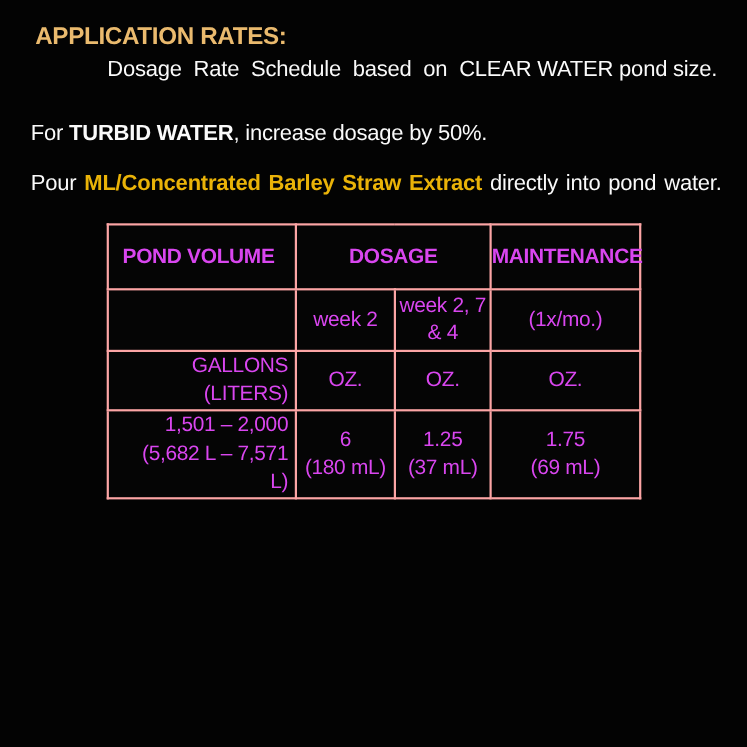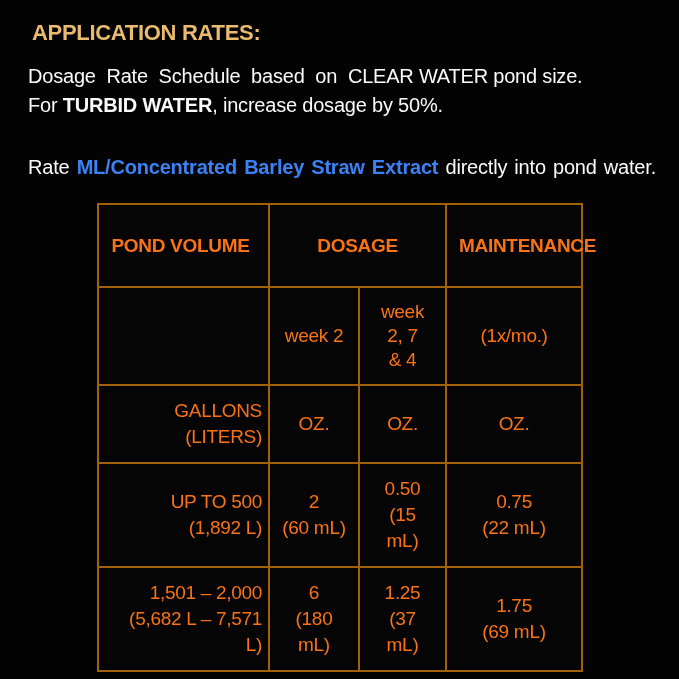--- a/index.html
+++ b/index.html
@@ -5,56 +5,56 @@
   html,body{margin:0;padding:0;background:#000;}
   .canvas{
     position:relative;width:679px;height:679px;background:#030303;
     font-family:"Liberation Sans",sans-serif;color:#f8f8f8;overflow:hidden;
   }
   .heading{
     position:absolute;left:32px;top:20px;margin:0;
     font-size:22px;font-weight:bold;color:#EABA6E;letter-spacing:-0.3px;
   }
   .line{position:absolute;margin:0;font-size:20px;color:#fafafa;letter-spacing:-0.2px;white-space:nowrap;}
-  .clear-line{left:28px;top:65px;width:624px;display:flex;justify-content:flex-start;}
+  .clear-line{left:28px;top:52px;width:624px;display:flex;justify-content:flex-end;}
   .clear-line span{white-space:pre;}
   .justified{display:block;text-align:justify;text-align-last:justify;white-space:normal;}
-  .turbid-line{left:28px;top:94px;text-align:right;}
+  .turbid-line{left:28px;top:110px;text-align:right;}
   .pour-line{left:28px;top:156px;width:628px;}
   .bold{font-weight:bold;}
-  .accent{color:#3b82f6;font-weight:bold;}
+  .accent{color:#eab308;font-weight:bold;}
   table.dosage{
     position:absolute;left:97px;top:203px;width:484px;
     border-collapse:collapse;table-layout:fixed;
   }
   table.dosage td{
-    border:2px solid #a16207;background:#050505;
-    text-align:center;vertical-align:middle;padding:12px;
-    font-size:19px;line-height:26px;letter-spacing:-0.3px;color:#f97316;
+    border:2px solid #fca5a5;background:#050505;
+    text-align:center;vertical-align:middle;padding:0;
+    font-size:19px;line-height:26px;letter-spacing:-0.3px;color:#d946ef;
   }
   table.dosage td.c1{text-align:right;padding-left:12px;padding-right:6px;}
   tr.hdr td{font-weight:bold;height:57px;}
   tr.sub td{height:54px;line-height:24px;}
   tr.units td{height:42px;}
   tr.data td{height:73px;}
 </style>
 </head>
 <body>
 
 <div class="canvas">
 
   <h1 class="heading">APPLICATION RATES:</h1>
 
   <p class="line clear-line">
       <span>Dosage  Rate  Schedule  based  on  CLEAR WATER pond size.</span>
     </p>
 
   <p class="line turbid-line"><span>For </span><span class="bold">TURBID WATER</span><span>, increase dosage by 50%.</span></p>
 
-  <p class="line pour-line justified"><span>Rate </span><span class="accent">ML/Concentrated Barley Straw Extract</span><span> directly into pond water.</span></p>
+  <p class="line pour-line justified"><span>Pour </span><span class="accent">ML/Concentrated Barley Straw Extract</span><span> directly into pond water.</span></p>
 
   <table class="dosage">
     <colgroup>
       <col style="width:171px">
       <col style="width:90px">
       <col style="width:87px">
       <col style="width:136px">
     </colgroup>
     <tbody>
       <tr class="hdr">
@@ -71,38 +71,20 @@
         </td>
         <td>(1x/mo.)</td>
       </tr>
       <tr class="units">
         <td class="c1">GALLONS (LITERS)</td>
         <td>OZ.</td>
         <td>OZ.</td>
         <td>OZ.</td>
       </tr>
 
-      <tr class="data">
-        <td class="c1">
-          <div>UP TO 500</div>
-          <div>(1,892 L)</div>
-        </td>
-        <td>
-          <div>2</div>
-          <div>(60 mL)</div>
-        </td>
-        <td>
-          <div>0.50</div>
-          <div>(15 mL)</div>
-        </td>
-        <td>
-          <div>0.75</div>
-          <div>(22 mL)</div>
-        </td>
-      </tr>
 
 
 
       <tr class="data">
         <td class="c1">
           <div>1,501 – 2,000</div>
           <div>(5,682 L  – 7,571 L)</div>
         </td>
         <td>
           <div>6</div>

